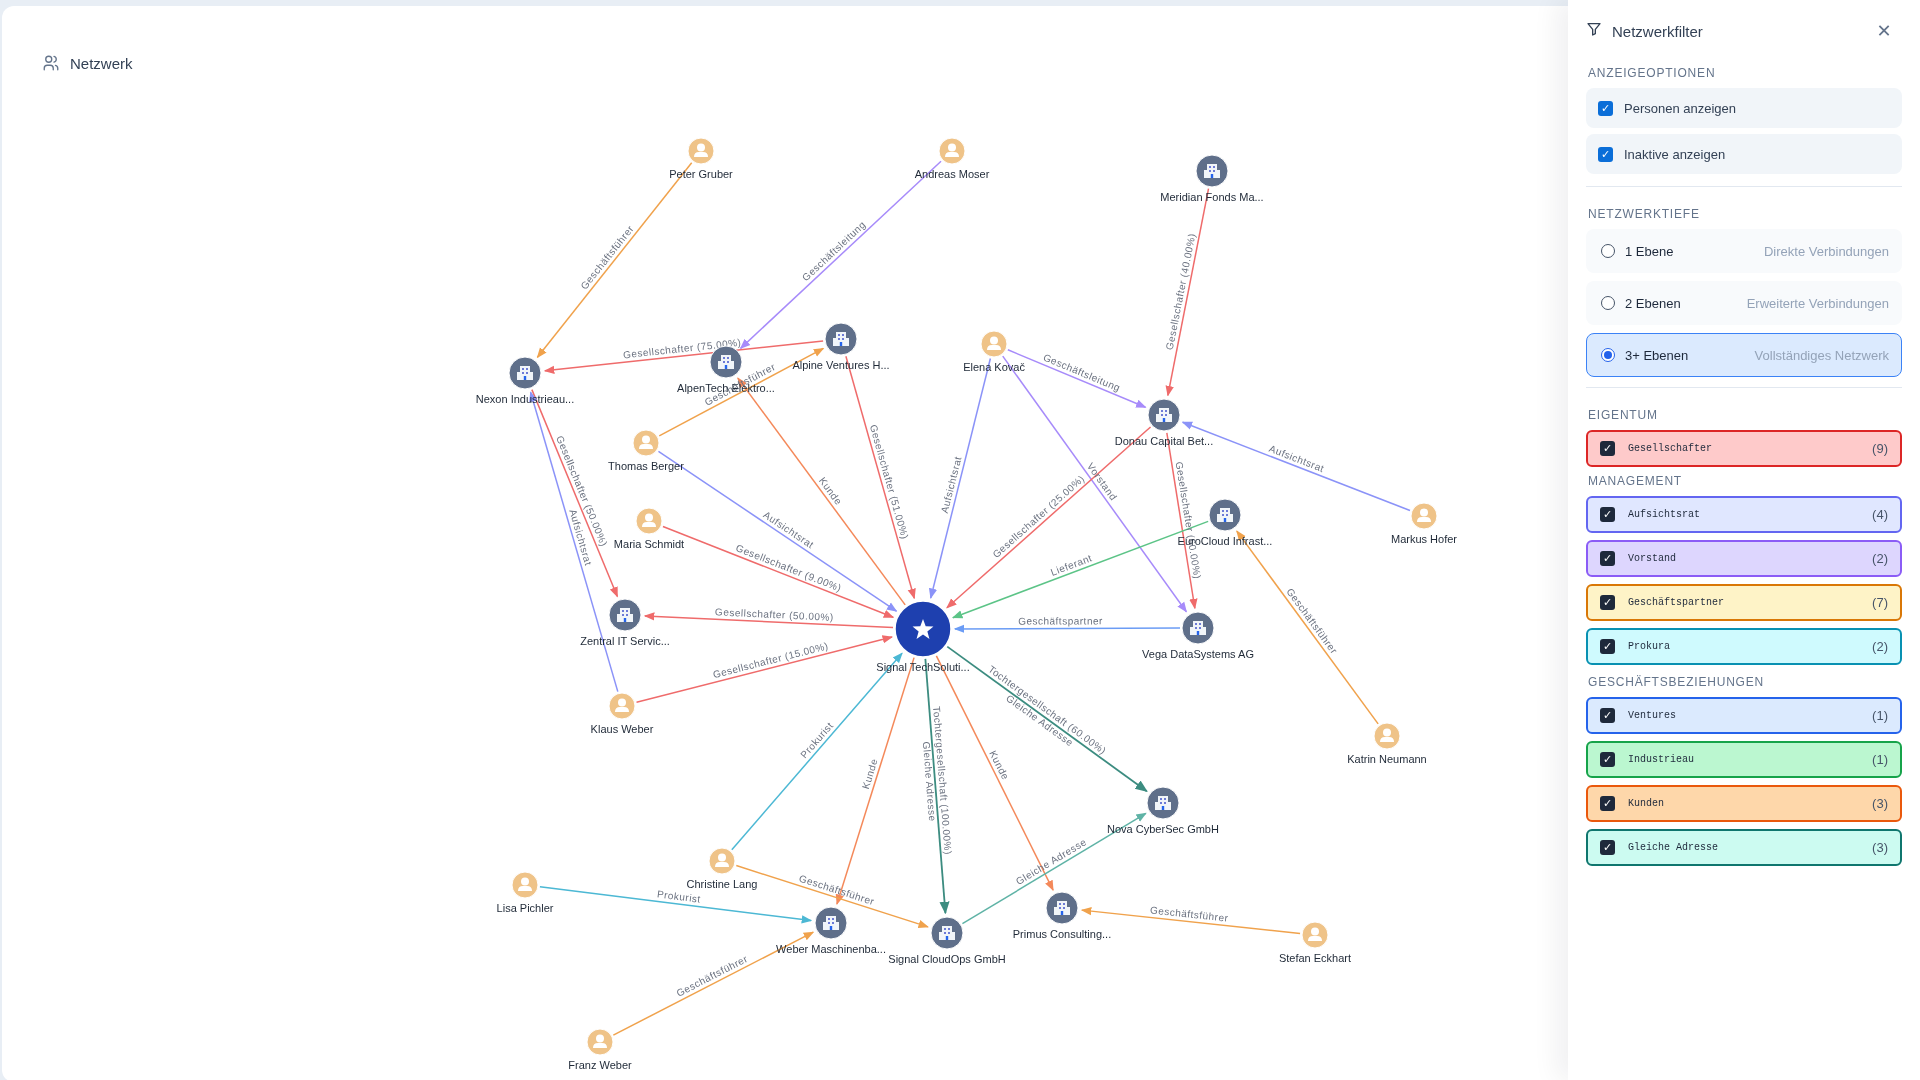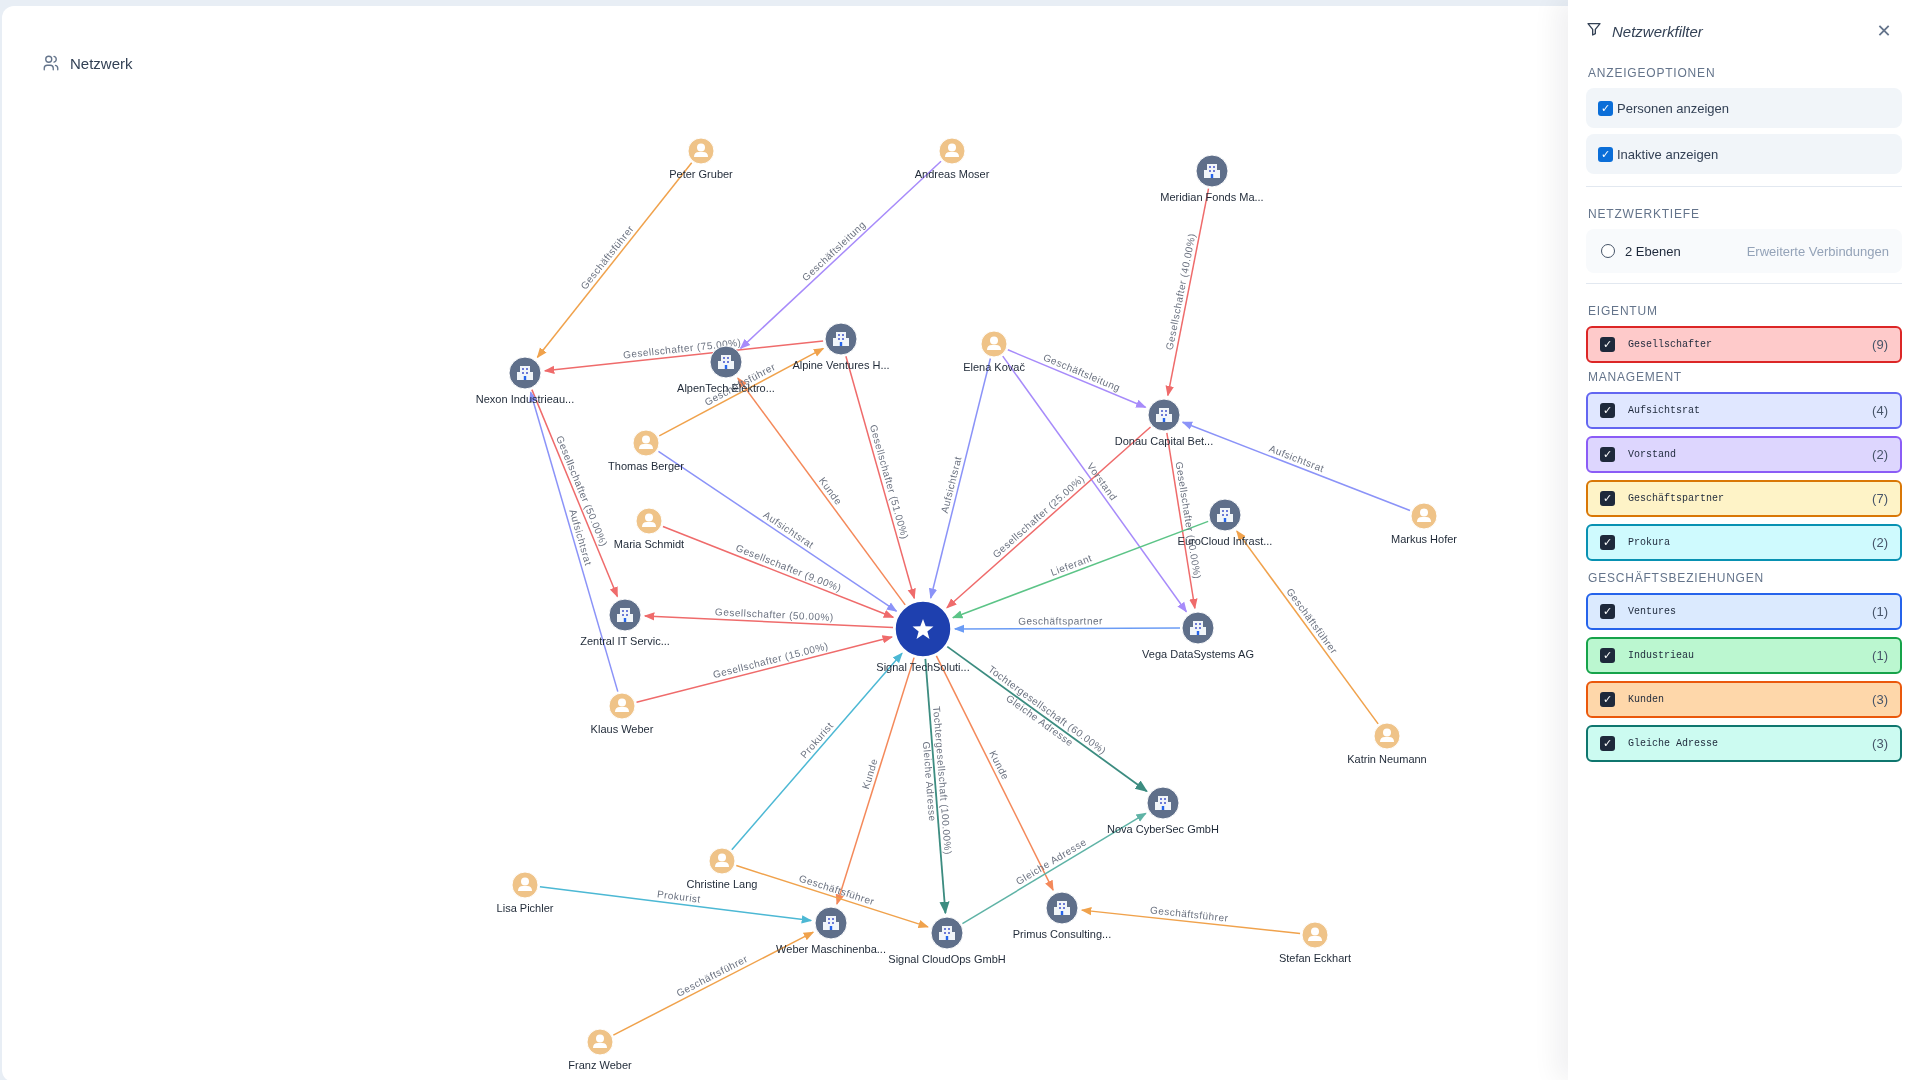--- a/index.html
+++ b/index.html
@@ -8,26 +8,26 @@
   #canvas-area { position: absolute; left: 2px; top: 6px; width: 1916px; height: 1076px; background: #ffffff; border-radius: 12px; overflow: hidden; }
   #page-header { position: absolute; left: 40px; top: 48px; display: flex; align-items: center; gap: 10px; }
   #page-header .hdr-icon { width: 18px; height: 18px; display: inline-block; }
   #page-header .hdr-title { font-size: 15px; color: #334155; font-weight: 500; }
   #graph { position: absolute; left: 0; top: 0; width: 1568px; height: 1080px; }
   #graph svg { width: 100%; height: 100%; }
   .edge-label { font-size: 10px; fill: #6b7280; font-family: "Liberation Sans", sans-serif; letter-spacing: 0.5px; }
   .node-label { font-size: 11px; fill: #1f2937; font-family: "Liberation Sans", sans-serif; }
   #panel { position: absolute; left: 1568px; top: 0; width: 352px; height: 1080px; background: #ffffff; box-shadow: -12px 0 24px rgba(15,23,42,0.06); padding: 0 18px 0 18px; }
   .panel-head { display: flex; align-items: center; height: 62px; padding-top: 0px; }
-  .panel-head .title { font-size: 15px; color: #334155; font-weight: 500; margin-left: 10px; flex: 1; font-style: italic; }
+  .panel-head .title { font-size: 15px; color: #334155; font-weight: 500; margin-left: 10px; flex: 1; }
   .panel-head .close { font-size: 18px; color: #64748b; cursor: pointer; width: 24px; text-align: center; margin-right: 6px; }
   .section-title { font-size: 12px; color: #64748b; letter-spacing: 0.8px; font-weight: 500; margin: 4px 0 8px 2px; text-transform: uppercase; }
   .opt-row { display: flex; align-items: center; height: 40px; background: #f1f5f9; border-radius: 8px; margin-bottom: 6px; padding: 0 12px; margin-right: 0; }
   .opt-row .cb { width: 15px; height: 15px; background: #0b6ed8; border-radius: 3px; display: flex; align-items: center; justify-content: center; color: #fff; font-size: 11px; }
-  .opt-row .lbl { margin-left: 4px; font-size: 13px; color: #334155; }
+  .opt-row .lbl { margin-left: 11px; font-size: 13px; color: #334155; }
   .divider { height: 1px; background: #e2e8f0; margin: 12px 0 20px 0; }
   .radio-row { display: flex; align-items: center; height: 44px; border-radius: 8px; background: #f8fafc; margin-bottom: 8px; padding: 0 12px 0 14px; border: 1.5px solid transparent; }
   .radio-row.selected { background: #dbeafe; border-color: #3b82f6; }
   .radio-row .rd { width: 14px; height: 14px; border-radius: 50%; border: 1.5px solid #475569; background: #fff; display: flex; align-items: center; justify-content: center; }
   .radio-row.selected .rd { border-color: #2563eb; }
   .radio-row.selected .rd::after { content: ""; width: 8px; height: 8px; border-radius: 50%; background: #2563eb; }
   .radio-row .lbl { margin-left: 10px; font-size: 13px; color: #1e293b; flex: 1; }
   .radio-row .desc { font-size: 13px; color: #94a3b8; }
   .filter-row { display: flex; align-items: center; height: 37px; border-radius: 6px; border: 2px solid; margin-bottom: 7px; padding: 0 12px 0 12px; }
   .filter-row .cb { width: 15px; height: 15px; background: #1e293b; border-radius: 3px; display: flex; align-items: center; justify-content: center; color: #fff; font-size: 11px; }
@@ -451,22 +451,32 @@
     <div class="opt-row">
       <span class="cb">✓</span>
       <span class="lbl">Inaktive anzeigen</span>
     </div>
 
     <div class="divider"></div>
 
     <div class="section-title">Netzwerktiefe</div>
     <div class="radio-row">
       <span class="rd"></span>
+      <span class="lbl">1 Ebene</span>
+      <span class="desc">Direkte Verbindungen</span>
+    </div>
+    <div class="radio-row">
+      <span class="rd"></span>
       <span class="lbl">2 Ebenen</span>
       <span class="desc">Erweiterte Verbindungen</span>
+    </div>
+    <div class="radio-row selected">
+      <span class="rd"></span>
+      <span class="lbl">3+ Ebenen</span>
+      <span class="desc">Vollständiges Netzwerk</span>
     </div>
 
     <div class="divider" style="margin-top:10px;"></div>
 
     <div class="section-title">Eigentum</div>
     <div id="ownership-list">
         <div class="filter-row" style="background: rgb(254, 202, 202); border-color: rgb(220, 38, 38);">
           <span class="cb">✓</span>
           <span class="lbl">Gesellschafter</span>
           <span class="cnt">(9)</span>

